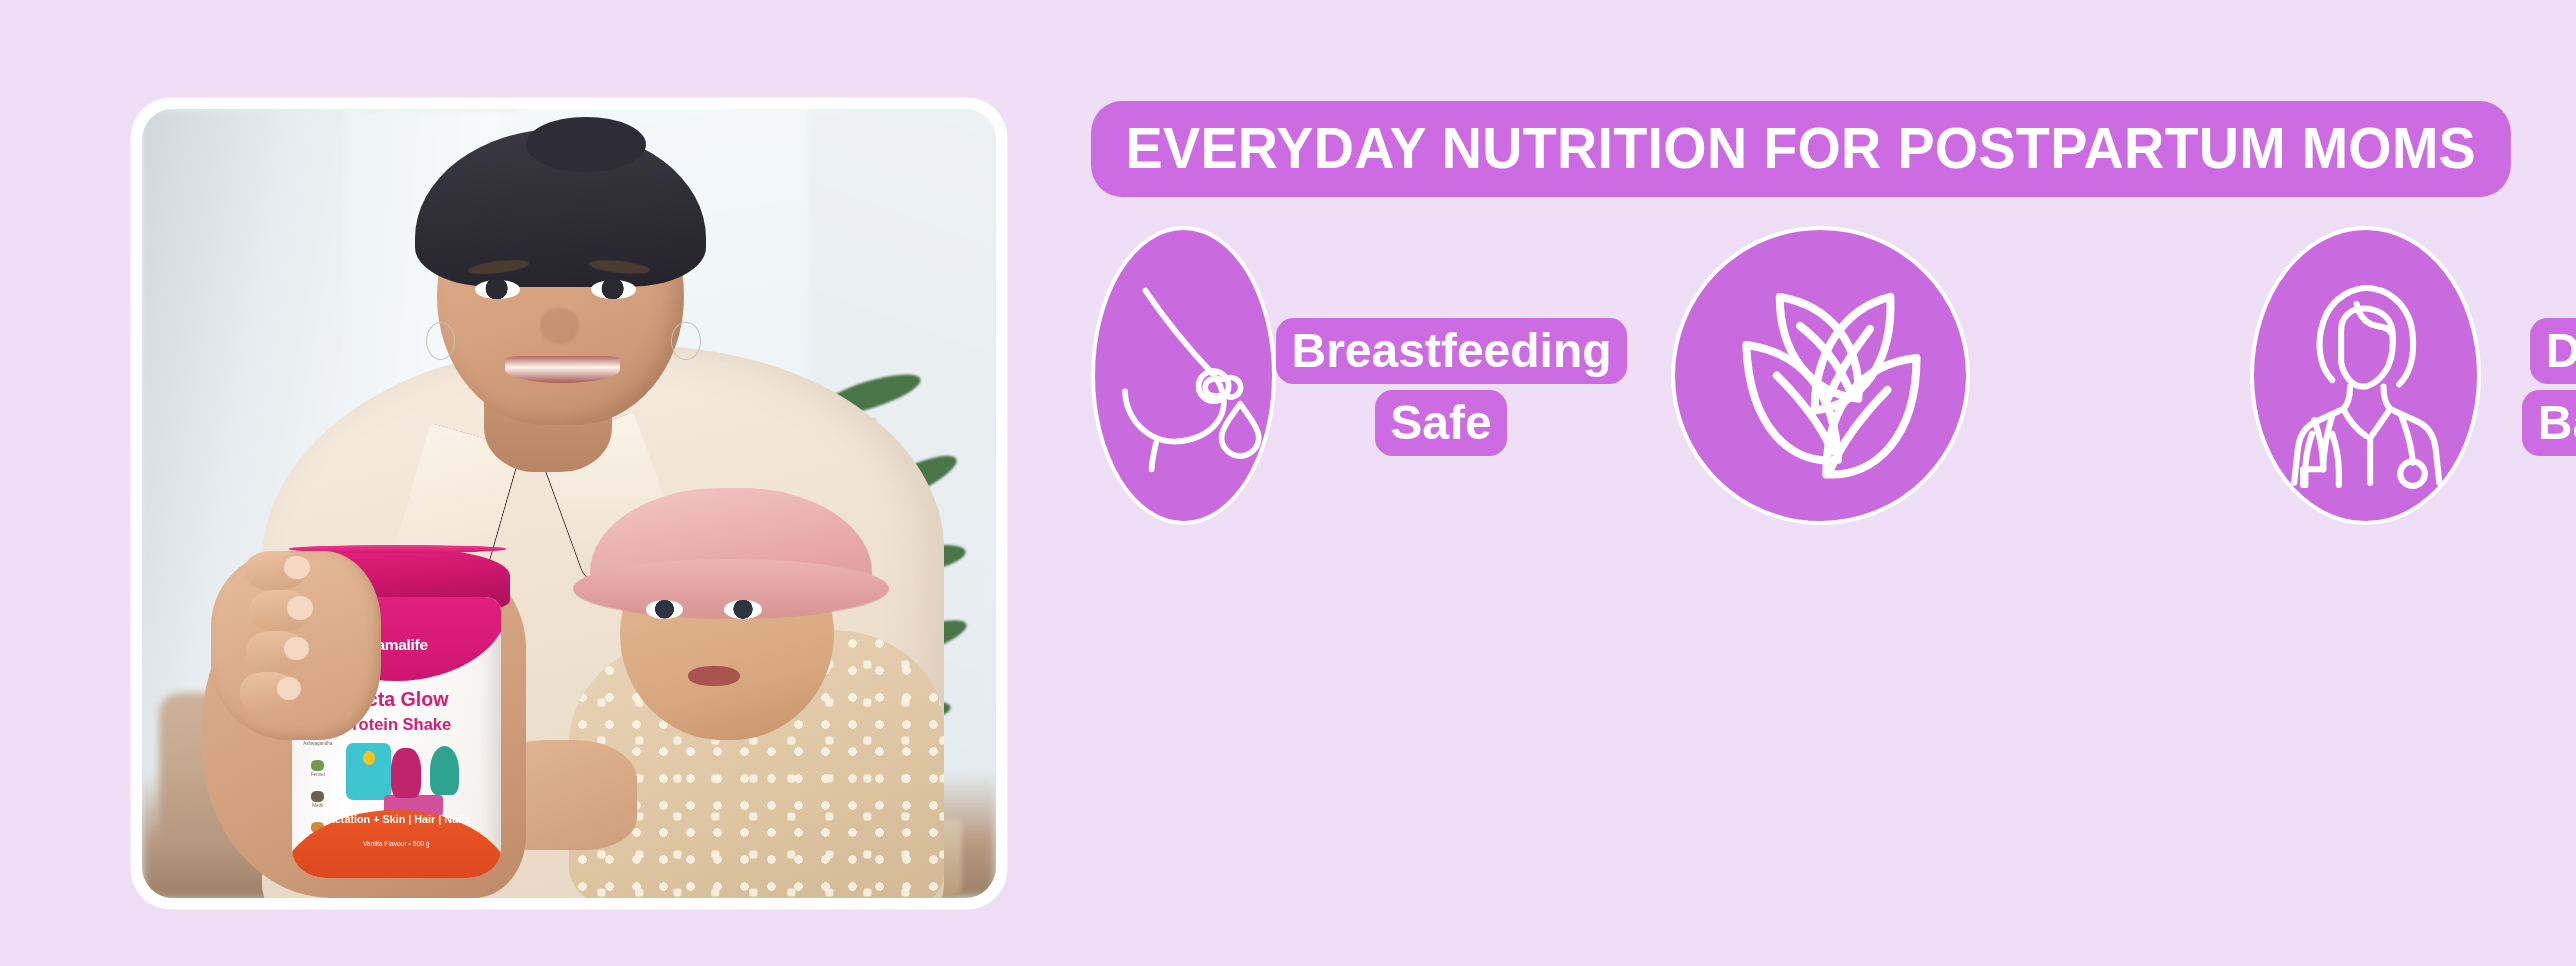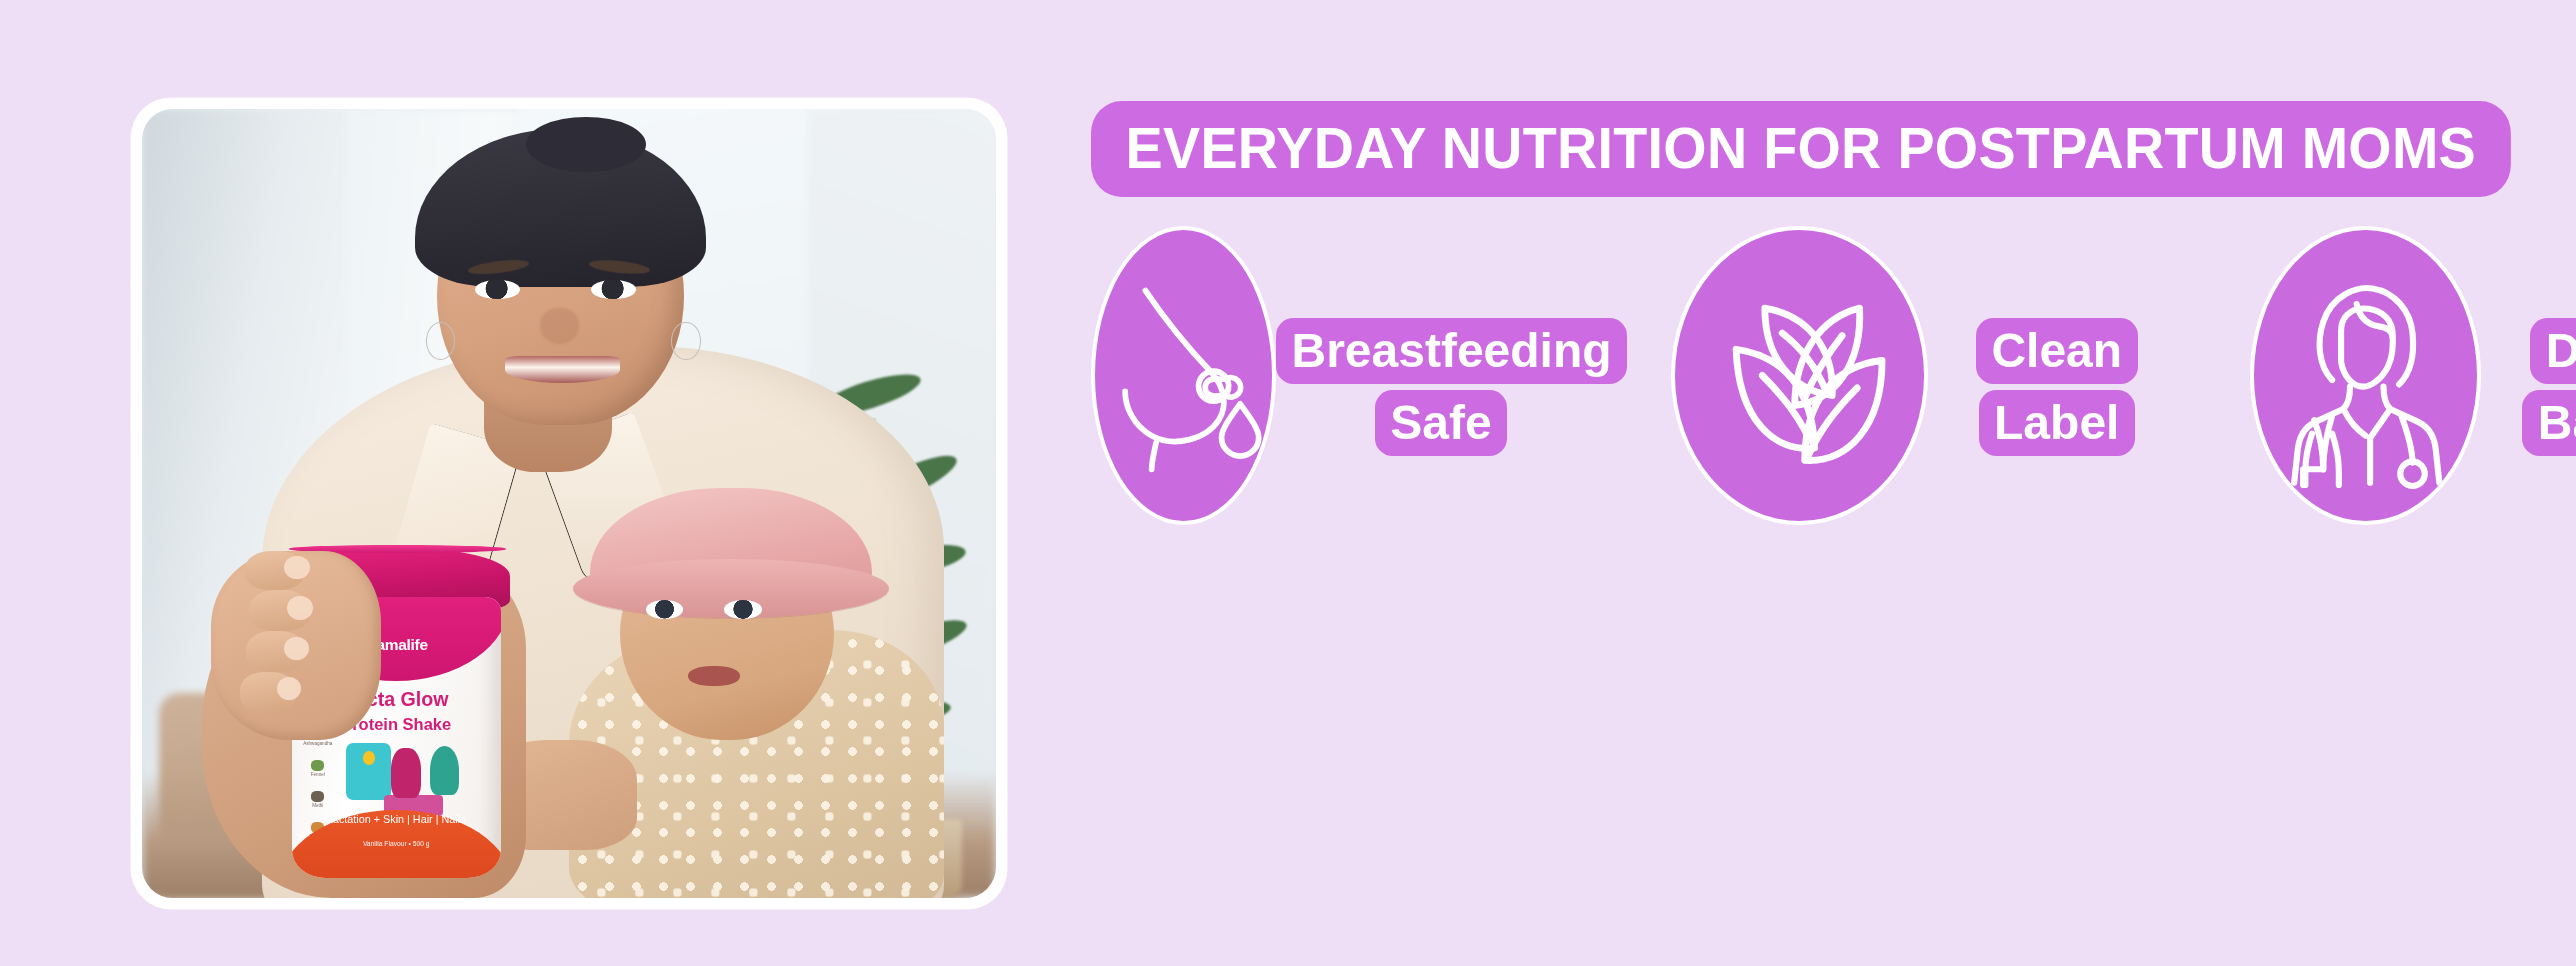--- a/index.html
+++ b/index.html
@@ -354,21 +354,21 @@
     width: 112%; height: 34%;
     background: linear-gradient(180deg, #ea5626, #d8431c);
     border-radius: 62% 62% 0 0 / 100% 100% 0 0;
   }
   .jar-claim {
     position: absolute; left: 0; bottom: 19%;
     width: 100%;
     text-align: center;
     color: #ffffff;
     font-size: 10.8px;
-    font-weight: 400;
+    font-weight: 700;
     white-space: nowrap;
   }
   .jar-meta {
     position: absolute; left: 0; bottom: 11%;
     width: 100%;
     text-align: center;
     color: #ffffff;
     font-size: 6.7px;
     white-space: nowrap;
     opacity: .95;
@@ -693,23 +693,20 @@
               <path d="M72 46 C 108 52, 128 80, 126 116 C 94 112, 72 86, 72 46 Z"></path>
               <path d="M86 66 C 104 80, 114 96, 120 110"></path>
               <path d="M148 46 C 150 92, 128 120, 96 124 C 96 84, 116 54, 148 46 Z"></path>
               <path d="M134 68 C 120 86, 110 104, 104 118"></path>
               <path d="M49 79 C 51 136, 80 162, 112 158 C 110 110, 86 84, 49 79 Z"></path>
               <path d="M70 100 C 88 118, 101 136, 108 152"></path>
               <path d="M166 88 C 166 142, 138 170, 104 168 C 104 118, 130 92, 166 88 Z"></path>
               <path d="M146 110 C 128 128, 114 148, 107 164"></path>
             </g>
           </svg>
-        </div>
-        <div class="feature-label-wrap">
-          <span class="feature-label">Clean Label</span>
         </div>
       </div>
 
       <div class="feature feature-3">
         <div class="feature-circle">
           <svg viewBox="0 0 200 200" aria-hidden="true">
             <g fill="none" stroke="#ffffff" stroke-width="5.5" stroke-linecap="round" stroke-linejoin="round">
               <path d="M70 104 C 58 92, 56 70, 62 52 C 70 28, 92 20, 106 22 C 126 25, 140 42, 142 62 C 144 82, 140 98, 130 108"></path>
               <path d="M78 60 C 78 48, 86 40, 98 40 C 110 40, 122 46, 124 60 C 125 72, 124 84, 120 92 C 114 104, 104 110, 98 110 C 88 110, 80 100, 78 88 Z"></path>
               <path d="M92 36 C 94 46, 100 54, 112 56 C 120 57, 124 60, 124 66"></path>

